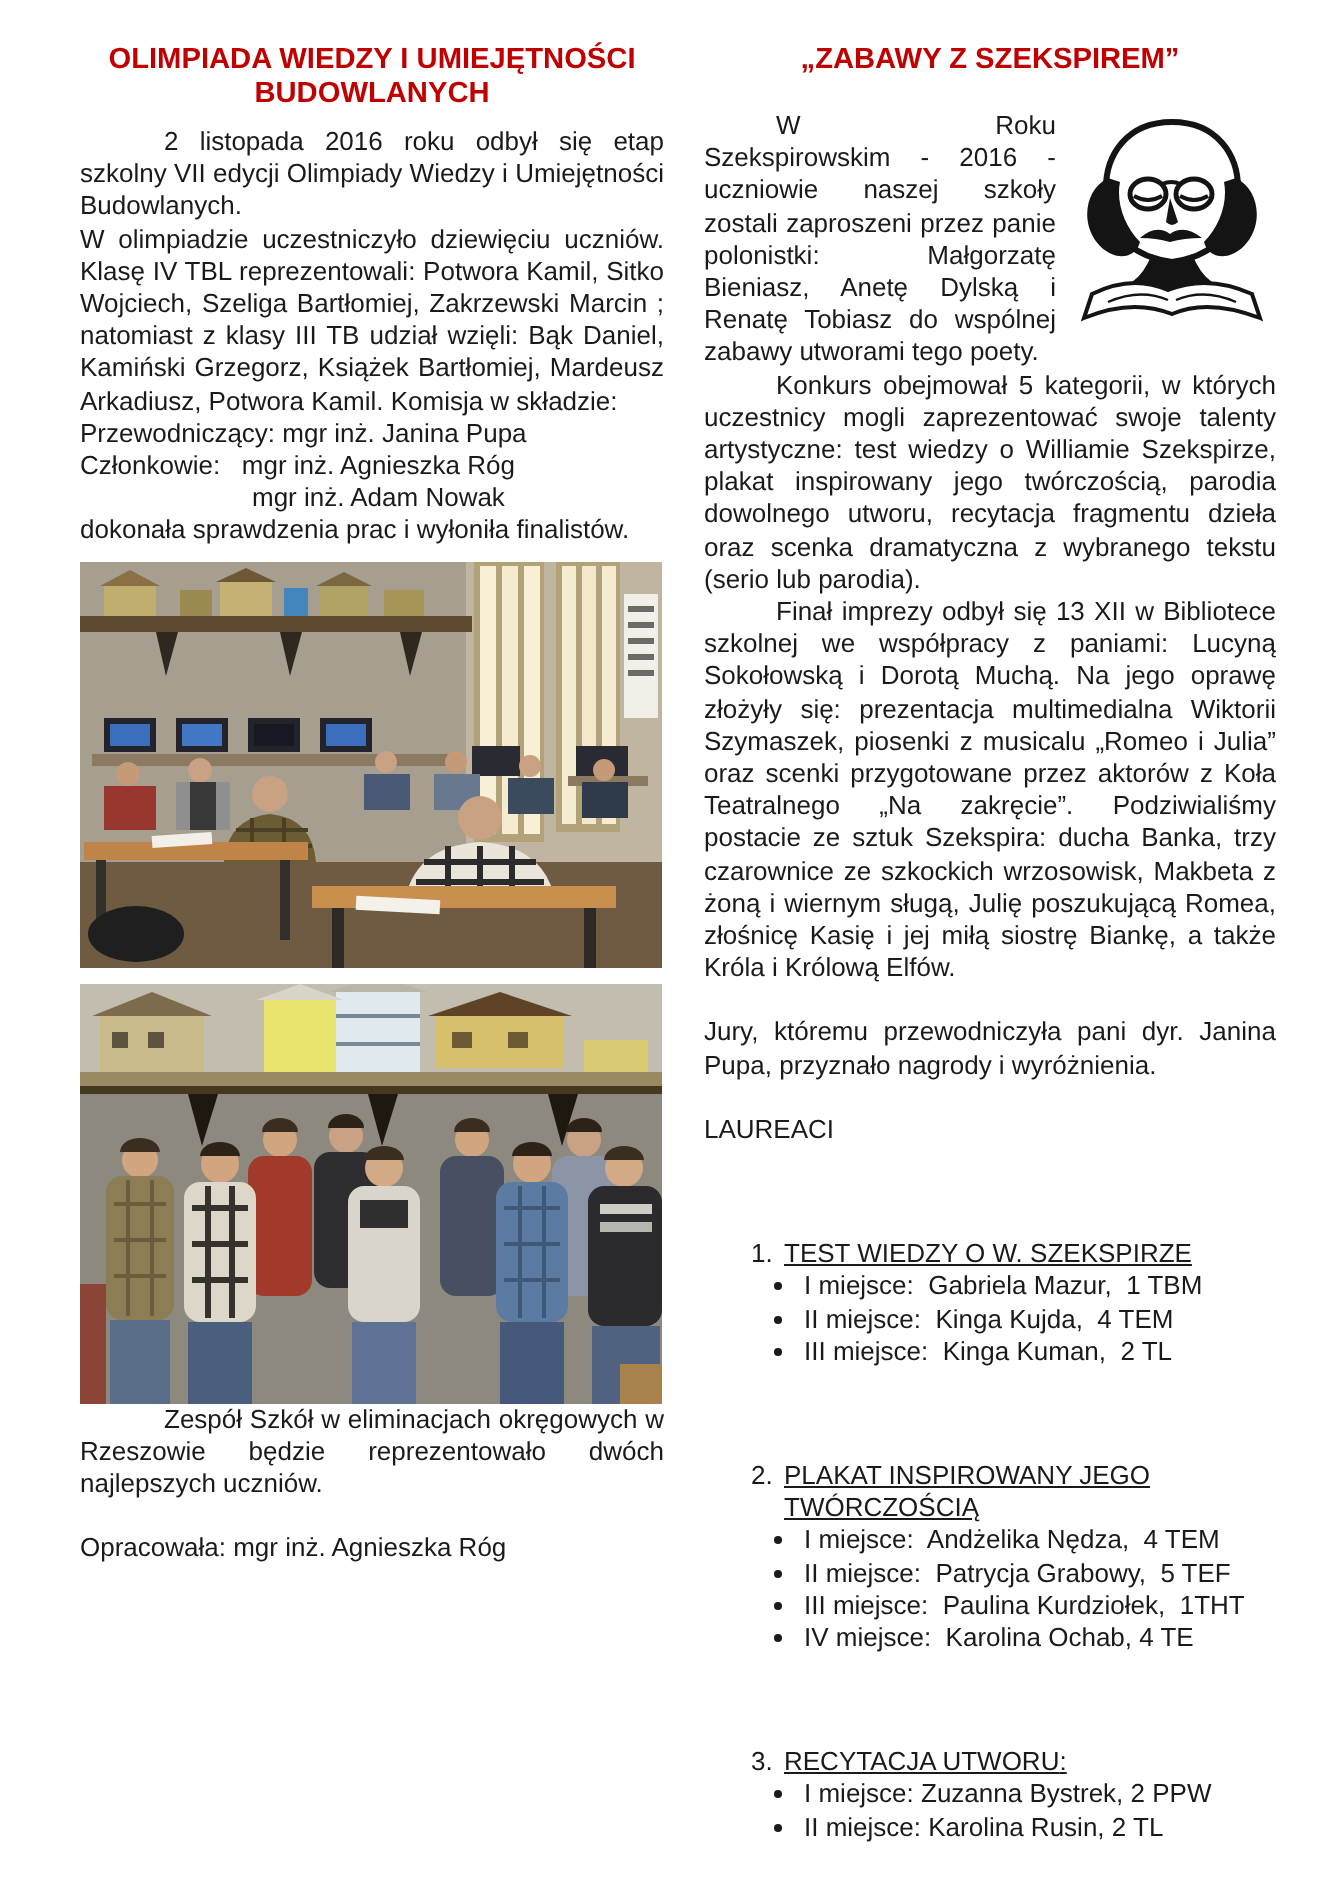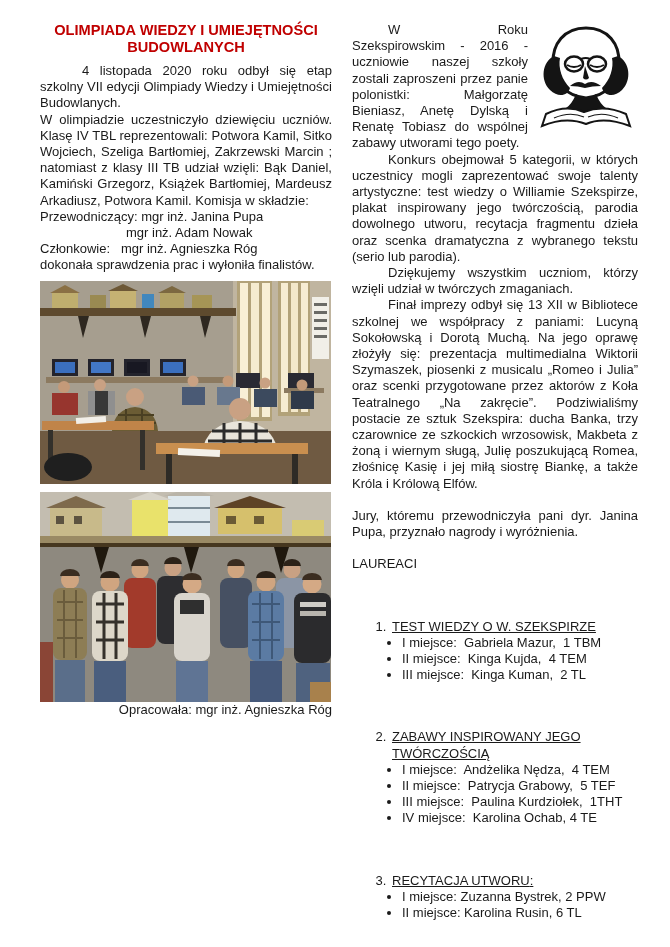--- a/index.html
+++ b/index.html
@@ -17,48 +17,48 @@
   p.just { text-align:justify; }
   .ind-lg { text-indent:42px; }
   .ind-sm { text-indent:36px; }
   .pre { white-space:pre-wrap; }
   .committee-line3 { padding-left:86px; }
 
   .photo { margin-top:7px; line-height:0; }
   .photo + .photo { margin-top:8px; }
   .photo svg { display:block; }
   .after-photos { margin-top:8px; }
-  .byline { text-align:right; }
+  .byline { margin-top:16px; text-align:left; }
 
   .mt16 { margin-top:16px; }
 
   .shx-float { float:right; width:104px; height:114px; margin-left:6px; margin-bottom:2px; }
 
   ol.laureates { margin-top:14px; padding-left:38px; list-style:decimal; }
   ol.laureates > li { padding-left:2px;margin-top:46px; }
   ol.laureates > li.gap { margin-bottom:16px; }
   .cat-heading { text-decoration:underline; }
   ul.winners { list-style:disc outside; margin:0; padding-left:10px; }
   ul.winners li { white-space:pre-wrap; }
 </style>
 </head>
 <body>
 
 <div class="page">
 
   <div class="col col-left">
     <h1 class="title">OLIMPIADA WIEDZY I UMIEJĘTNOŚCI BUDOWLANYCH</h1>
 
-    <p class="just ind-lg">4 listopada 2020 roku odbył się etap szkolny  VII edycji Olimpiady Wiedzy i Umiejętności Budowlanych.</p>
+    <p class="just ind-lg">2 listopada 2016 roku odbył się etap szkolny  VII edycji Olimpiady Wiedzy i Umiejętności Budowlanych.</p>
     <p class="just">W olimpiadzie uczestniczyło dziewięciu uczniów. Klasę IV TBL reprezentowali:  Potwora Kamil, Sitko Wojciech, Szeliga Bartłomiej, Zakrzewski Marcin ; natomiast z klasy III TB udział wzięli: Bąk Daniel, Kamiński Grzegorz, Książek Bartłomiej, Mardeusz Arkadiusz, Potwora Kamil. Komisja w składzie:</p>
 
     <div>
       <div class="pre">Przewodniczący: mgr inż. Janina Pupa</div>
+      <div class="pre">Członkowie:   mgr inż. Agnieszka Róg</div>
       <div class="pre committee-line3">mgr inż. Adam Nowak</div>
-      <div class="pre">Członkowie:   mgr inż. Agnieszka Róg</div>
       <div class="pre">dokonała sprawdzenia prac i wyłoniła finalistów.</div>
     </div>
 
     <div class="photo" role="img" aria-label="Uczniowie piszący test przy drewnianych ławkach w sali z komputerami, oknami i makietami domów na półce">
       <svg viewBox="0 0 291 203" width="291" height="203">
         <rect width="291" height="203" fill="#a69e8f"></rect>
         <rect x="193" width="98" height="203" fill="#c0b5a0"></rect>
 
         <rect x="197" y="0" width="35" height="140" fill="#b2a279"></rect>
         <rect x="200" y="2" width="8" height="134" fill="#f8efd6"></rect>
@@ -203,24 +203,26 @@
         <rect x="254" y="101" width="37" height="70" rx="8" fill="#2b2b2d"></rect>
         <rect x="260" y="110" width="26" height="5" fill="#cfccc6"></rect>
         <rect x="260" y="119" width="26" height="5" fill="#b8b5ae"></rect>
         <rect x="256" y="171" width="34" height="39" fill="#4f627f"></rect>
 
         <rect x="0" y="150" width="13" height="60" fill="#8a4536"></rect>
         <rect x="270" y="190" width="21" height="20" fill="#a8814c"></rect>
       </svg>
     </div>
 
+    <p class="just ind-lg">Zespół Szkół w eliminacjach okręgowych w Rzeszowie będzie reprezentowało dwóch najlepszych uczniów.</p>
     <p class="byline">Opracowała: mgr inż. Agnieszka Róg</p>
   </div>
 
   <div class="col col-right">
+    <h1 class="title">„ZABAWY Z SZEKSPIREM”</h1>
 
     <div class="shx-float" role="img" aria-label="Czarno-biała karykatura Williama Szekspira czytającego książkę">
       <svg viewBox="0 0 104 114" width="104" height="114">
         <path d="M52,6 C74,6 86,22 85,42 C84,60 74,73 52,76 C30,73 20,60 19,42 C18,22 30,6 52,6 Z" fill="#ffffff" stroke="#141414" stroke-width="3"></path>
         <path d="M20,34 C8,40 6,58 16,68 C24,76 34,74 36,66 C28,58 24,46 26,36 Z" fill="#141414"></path>
         <path d="M84,34 C96,40 98,58 88,68 C80,76 70,74 68,66 C76,58 80,46 78,36 Z" fill="#141414"></path>
         <ellipse cx="40" cy="42" rx="9" ry="7.5" fill="#ffffff" stroke="#141414" stroke-width="2.5"></ellipse>
         <ellipse cx="63" cy="42" rx="9" ry="7.5" fill="#ffffff" stroke="#141414" stroke-width="2.5"></ellipse>
         <path d="M33,43 Q40,47 47,43" stroke="#141414" stroke-width="2" fill="none"></path>
         <path d="M56,43 Q63,47 70,43" stroke="#141414" stroke-width="2" fill="none"></path>
@@ -229,49 +231,48 @@
         <path d="M36,64 Q44,57 51,62 Q58,57 67,64 Q58,64 51,66 Q44,64 36,64 Z" fill="#141414"></path>
         <path d="M42,72 Q52,80 62,72 Q66,82 72,86 Q52,98 32,86 Q38,82 42,72 Z" fill="#141414"></path>
         <path d="M12,92 Q32,82 50,90 Q70,82 92,92 L96,104 Q70,94 52,102 Q32,94 8,104 Z" fill="#ffffff" stroke="#141414" stroke-width="2"></path>
         <path d="M20,96 Q36,89 50,95" stroke="#141414" stroke-width="1.2" fill="none"></path>
         <path d="M84,96 Q68,89 54,95" stroke="#141414" stroke-width="1.2" fill="none"></path>
       </svg>
     </div>
 
     <p class="just ind-sm">W Roku Szekspirowskim - 2016 - uczniowie naszej szkoły zostali zaproszeni przez panie polonistki: Małgorzatę Bieniasz, Anetę Dylską i Renatę Tobiasz do wspólnej zabawy utworami tego poety.</p>
     <p class="just ind-sm">Konkurs obejmował 5 kategorii, w których uczestnicy mogli zaprezentować swoje talenty artystyczne: test wiedzy o Williamie Szekspirze, plakat inspirowany jego twórczością, parodia dowolnego utworu, recytacja fragmentu dzieła oraz scenka dramatyczna z wybranego tekstu (serio lub parodia).</p>
-    <p class="just ind-sm">Dziękujemy wszystkim uczniom, którzy wzięli udział w twórczych zmaganiach.</p>
     <p class="just ind-sm">Finał imprezy odbył się 13 XII w Bibliotece szkolnej we współpracy z paniami: Lucyną Sokołowską i Dorotą Muchą. Na jego oprawę złożyły się: prezentacja multimedialna Wiktorii Szymaszek, piosenki z musicalu „Romeo i Julia” oraz scenki przygotowane przez aktorów z Koła Teatralnego „Na zakręcie”. Podziwialiśmy  postacie ze sztuk Szekspira: ducha Banka, trzy czarownice ze szkockich wrzosowisk, Makbeta z żoną i wiernym sługą, Julię poszukującą Romea, złośnicę Kasię i jej miłą siostrę Biankę, a także Króla i Królową Elfów.</p>
     <p class="just mt16">Jury, któremu przewodniczyła pani dyr. Janina Pupa, przyznało nagrody i wyróżnienia.</p>
 
     <p class="mt16">LAUREACI</p>
 
     <ol class="laureates">
       <li class="gap">
         <span class="cat-heading"><span>TEST WIEDZY O W. SZEKSPIRZE</span><span></span></span>
         <ul class="winners">
           <li>I miejsce:  Gabriela Mazur,  1 TBM</li>
           <li>II miejsce:  Kinga Kujda,  4 TEM</li>
           <li>III miejsce:  Kinga Kuman,  2 TL</li>
         </ul>
       </li>
       <li class="gap">
-        <span class="cat-heading"><span>ZABAWY INSPIROWANY JEGO TWÓRCZOŚCIĄ</span><span></span></span>
+        <span class="cat-heading"><span>PLAKAT INSPIROWANY JEGO TWÓRCZOŚCIĄ</span><span></span></span>
         <ul class="winners">
           <li>I miejsce:  Andżelika Nędza,  4 TEM</li>
           <li>II miejsce:  Patrycja Grabowy,  5 TEF</li>
           <li>III miejsce:  Paulina Kurdziołek,  1THT</li>
           <li>IV miejsce:  Karolina Ochab, 4 TE</li>
         </ul>
       </li>
       <li>
         <span class="cat-heading"><span>RECYTACJA UTWORU</span><span>:</span></span>
         <ul class="winners">
           <li>I miejsce: Zuzanna Bystrek, 2 PPW</li>
-          <li>II miejsce: Karolina Rusin, 6 TL</li>
+          <li>II miejsce: Karolina Rusin, 2 TL</li>
         </ul>
       </li>
       <li>
         <span class="cat-heading"><span>PARODIA UTWORU SZEKSPIRA</span><span>:</span></span>
       </li>
     </ol>
   </div>
 
 </div>
 

